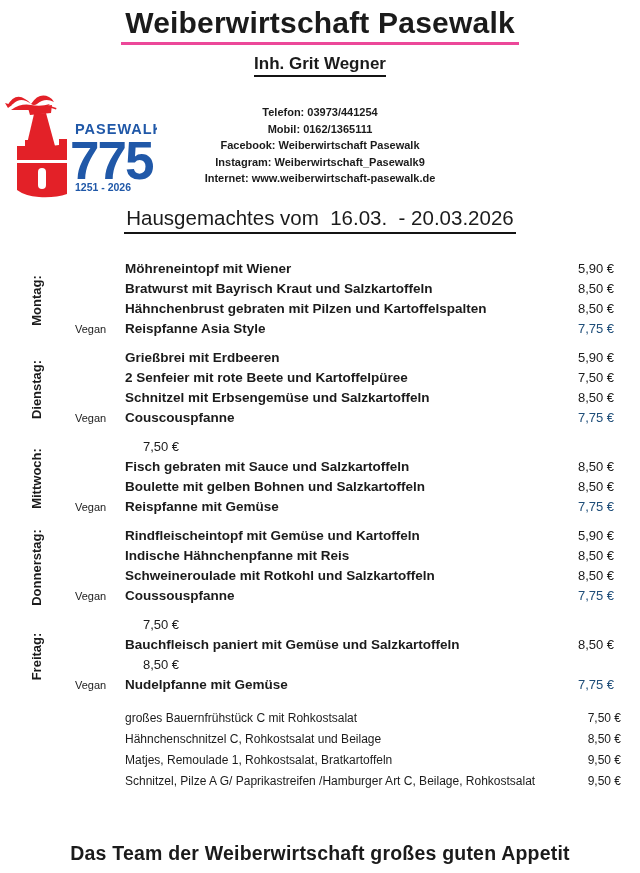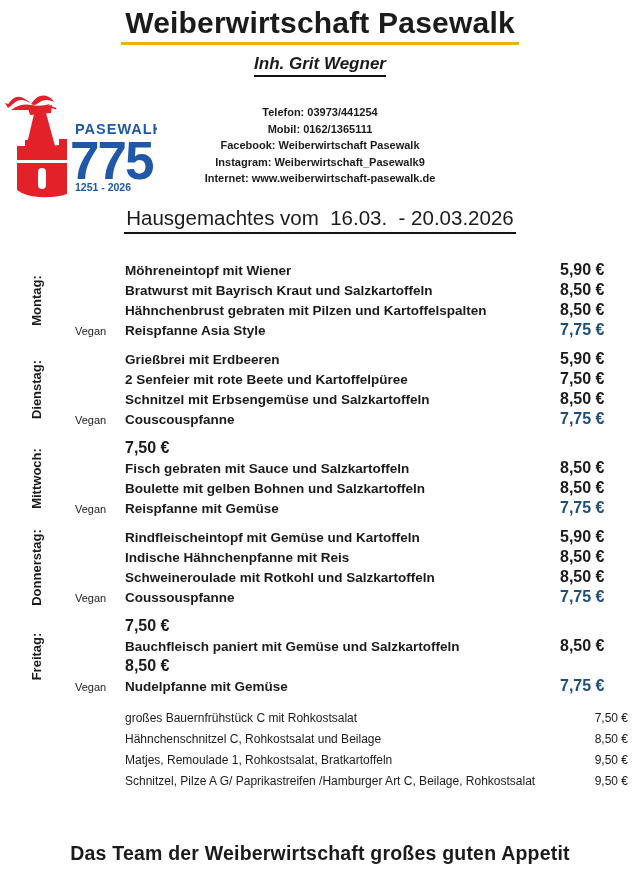--- a/index.html
+++ b/index.html
@@ -11,25 +11,25 @@
     font-family: "Liberation Sans", "DejaVu Sans", sans-serif;
     color: #1b1b1b;
   }
   .page { width: 640px; height: 873px; position: relative; }
 
   
   .title-wrap { text-align: center; margin-top: 6px; }
   .page-title {
     display: inline-block;
     font-size: 30px; font-weight: bold;
-    border-bottom: 3px solid #eab308;
+    border-bottom: 3px solid #ec4899;
     padding: 0 4px 2px 4px;
     letter-spacing: 0.2px;
   }
-  .owner-wrap { text-align: center; margin-top: 9px; font-style: italic; }
+  .owner-wrap { text-align: center; margin-top: 9px; }
   .owner {
     display: inline-block;
     font-size: 17px; font-weight: bold;
     border-bottom: 2px solid #141414;
     padding-bottom: 1px;
   }
 
   
   .logo { position: absolute; left: 5px; top: 84px; width: 152px; height: 114px; }
 
@@ -65,25 +65,25 @@
     font-weight: bold; font-size: 13px;
   }
   .dish-row { display: flex; align-items: baseline; height: 20px; }
   .vegan-cell {
     width: 60px; margin-left: 57px;
     padding-left: 10px;
     font-size: 11px; font-weight: normal;
     flex: 0 0 auto;
   }
   .dish-name { flex: 1 1 auto; font-weight: bold; font-size: 13.5px; white-space: nowrap; overflow: hidden; }
-  .dish-price { flex: 0 0 72px; text-align: left; font-weight: bold; font-size: 16px; }
+  .dish-price { flex: 0 0 72px; text-align: center; font-weight: normal; font-size: 13px; }
   .dish-price.vegan-price { color: var(--vegan-color, #1F4E79); }
 
   
-  .extras { margin: 14px 12px 0 8px; }
+  .extras { margin: 14px 19px 0 8px; }
   .extra-row { display: flex; align-items: baseline; height: 21px; padding-left: 117px; }
   .extra-name { flex: 1 1 auto; font-size: 12px; white-space: nowrap; overflow: hidden; }
   .extra-price { flex: 0 0 72px; text-align: right; font-size: 12px; }
 
   
   .footer { position: absolute; left: 0; right: 0; top: 836px; text-align: center; }
   .footer-msg { font-size: 19.5px; font-weight: bold; letter-spacing: 0.2px; }
 </style>
 </head>
 <body style="color: rgb(27, 27, 27);">

